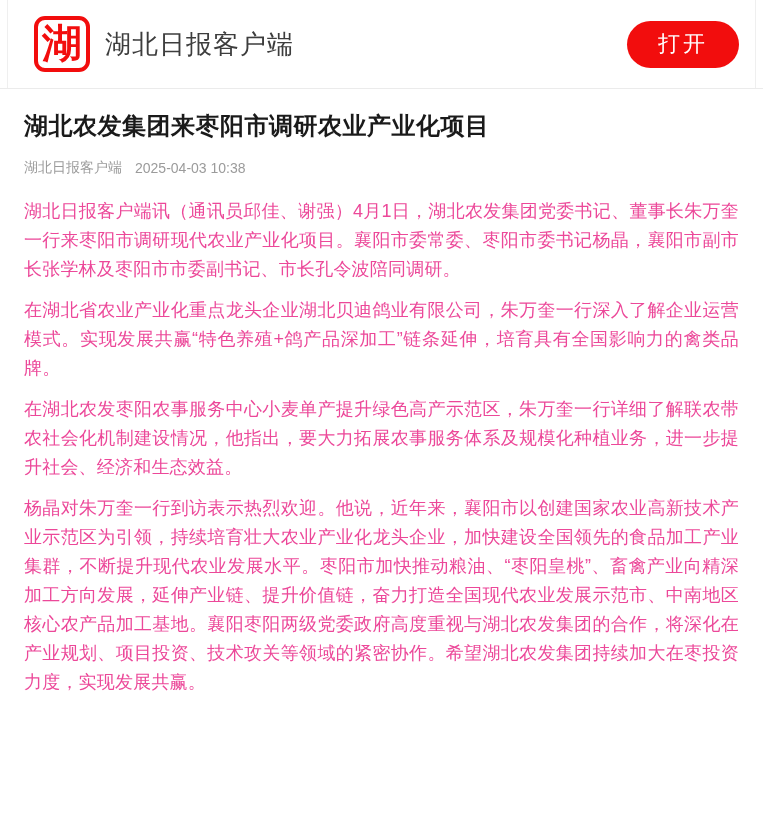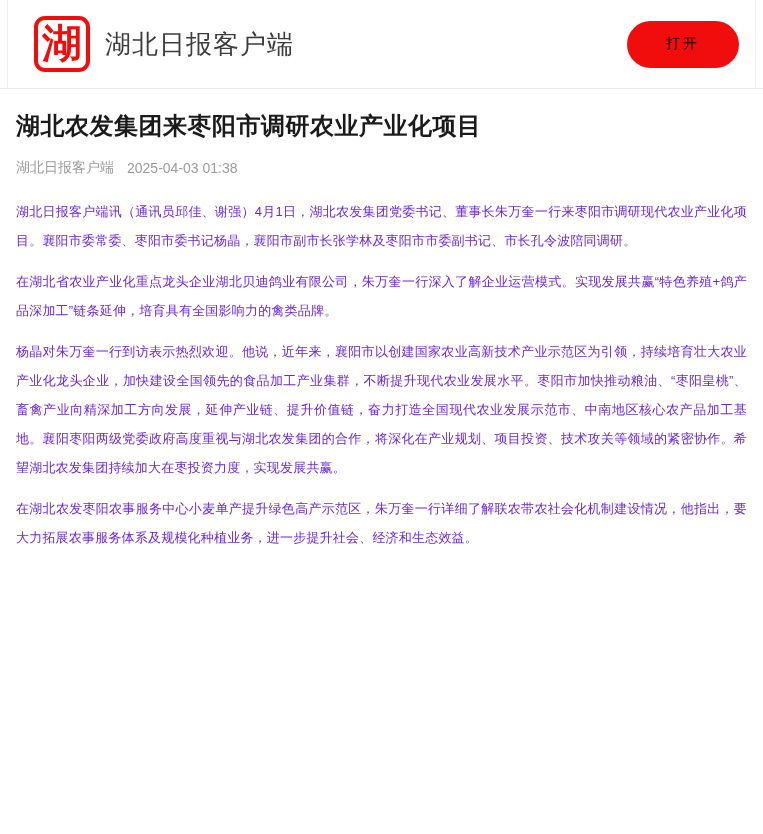--- a/index.html
+++ b/index.html
@@ -51,56 +51,56 @@
     letter-spacing: 1px;
     white-space: nowrap;
   }
   .open-btn {
     margin-left: auto;
     min-width: 112px;
     height: 47px;
     border: none;
     border-radius: 24px;
     background: var(--brand);
-    color: #000000;
-    font-size: 14px;
+    color: #ffffff;
+    font-size: 22px;
     letter-spacing: 3px;
     font-family: inherit;
     display: flex;
     align-items: center;
     justify-content: center;
     cursor: pointer;
     padding: 0 26px;
   }
 
   
   .article {
-    padding: 0 16px;
+    padding: 0 24px;
   }
   .article-title {
     margin-top: 20px;
     font-size: 24px;
     font-weight: 700;
     color: #1a1a1a;
     line-height: 1.4;
     letter-spacing: 0.5px;
   }
   .article-meta {
     margin-top: 16px;
     display: flex;
     align-items: center;
     gap: 13px;
     font-size: 14px;
     color: #9b9b9b;
   }
   .article-body { margin-top: 20px; }
   .article-body p {
-    font-size: 13px;
+    font-size: 18px;
     line-height: 29px;
-    color: #6d28d9;
+    color: #ec4899;
     margin: 0 0 12px 0;
     text-align: justify;
     letter-spacing: 0.2px;
   }
 </style>
 </head>
 <body>
 
 <header class="app-banner">
   <div class="app-banner-inner">
@@ -110,23 +110,23 @@
     <div class="app-name">湖北日报客户端</div>
     <button class="open-btn">打开</button>
   </div>
 </header>
 
 <main class="article">
   <h1 class="article-title">湖北农发集团来枣阳市调研农业产业化项目</h1>
 
   <div class="article-meta">
     <span>湖北日报客户端</span>
-    <span>2025-04-03 01:38</span>
+    <span>2025-04-03 10:38</span>
   </div>
 
   <div class="article-body">
     <p>湖北日报客户端讯（通讯员邱佳、谢强）4月1日，湖北农发集团党委书记、董事长朱万奎一行来枣阳市调研现代农业产业化项目。襄阳市委常委、枣阳市委书记杨晶，襄阳市副市长张学林及枣阳市市委副书记、市长孔令波陪同调研。</p>
     <p>在湖北省农业产业化重点龙头企业湖北贝迪鸽业有限公司，朱万奎一行深入了解企业运营模式。实现发展共赢“特色养殖+鸽产品深加工”链条延伸，培育具有全国影响力的禽类品牌。</p>
+    <p>在湖北农发枣阳农事服务中心小麦单产提升绿色高产示范区，朱万奎一行详细了解联农带农社会化机制建设情况，他指出，要大力拓展农事服务体系及规模化种植业务，进一步提升社会、经济和生态效益。</p>
     <p>杨晶对朱万奎一行到访表示热烈欢迎。他说，近年来，襄阳市以创建国家农业高新技术产业示范区为引领，持续培育壮大农业产业化龙头企业，加快建设全国领先的食品加工产业集群，不断提升现代农业发展水平。枣阳市加快推动粮油、“枣阳皇桃”、畜禽产业向精深加工方向发展，延伸产业链、提升价值链，奋力打造全国现代农业发展示范市、中南地区核心农产品加工基地。襄阳枣阳两级党委政府高度重视与湖北农发集团的合作，将深化在产业规划、项目投资、技术攻关等领域的紧密协作。希望湖北农发集团持续加大在枣投资力度，实现发展共赢。</p>
-    <p>在湖北农发枣阳农事服务中心小麦单产提升绿色高产示范区，朱万奎一行详细了解联农带农社会化机制建设情况，他指出，要大力拓展农事服务体系及规模化种植业务，进一步提升社会、经济和生态效益。</p>
 
   </div>
 </main>
 
 </body></html>

